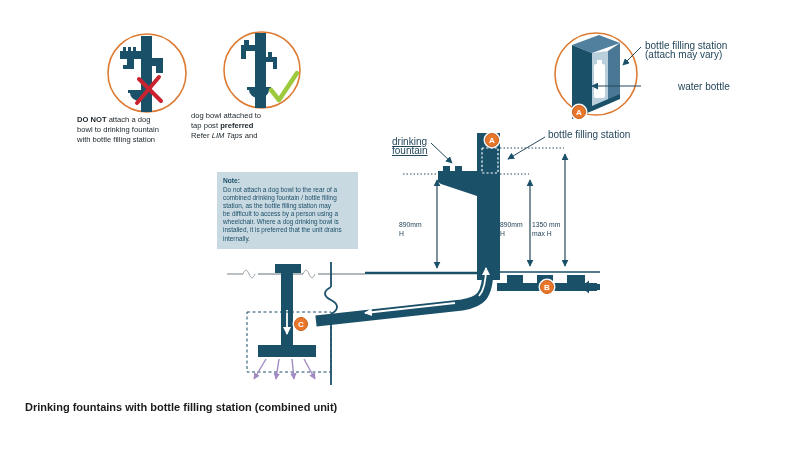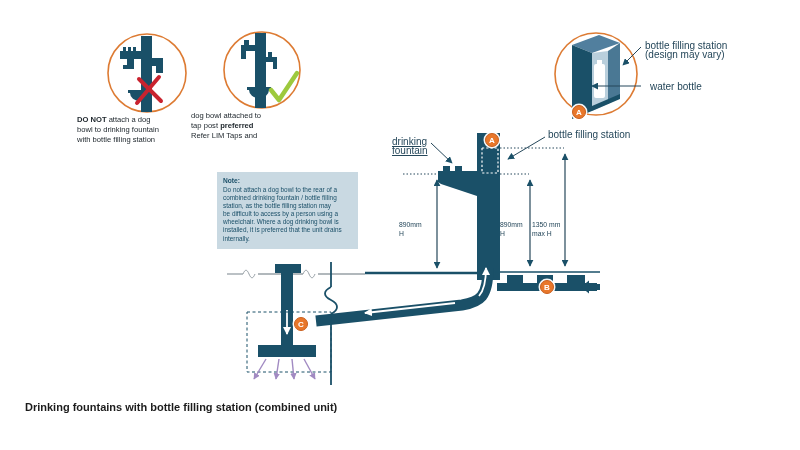--- a/index.html
+++ b/index.html
@@ -8,21 +8,21 @@
     font-family:"Liberation Sans",sans-serif;color:#22404f;
   }
   svg.layer{position:absolute;left:0;top:0;}
   .abs{position:absolute;}
   .tc{text-align:left;}
   .tr{text-align:left;text-decoration:underline;}
   .title{font-size:11px;font-weight:bold;color:#1c1c1c;line-height:16px;}
   .caption{font-size:8.8px;font-weight:bold;color:#135f83;}
   .smalllbl{font-size:10px;color:#25475a;line-height:9px;}
   .warntxt{font-size:7.6px;line-height:10px;color:#222a30;}
-  .warntxt .it{}
+  .warntxt .it{font-style:italic;}
   .warntxt .bd{font-weight:bold;}
   .notebox{width:141px;min-height:70px;background:#c9d9e2;padding:5px 6px 6px 6px;box-sizing:border-box;}
   .notehead{font-size:6.6px;font-weight:bold;color:#1a4f68;line-height:8px;margin-bottom:1px;}
   .notebody{font-size:6.4px;color:#1a4f68;line-height:8.1px;white-space:pre-line;}
   .dim{font-size:6.8px;line-height:9px;color:#25475a;}
   .badge{
     width:14px;height:14px;border-radius:50%;background:#e8772b;border:1px solid #c95f1d;
     box-shadow:0 0 0 1.5px rgba(255,255,255,.95);
     color:#fff;font-size:8px;font-weight:bold;line-height:14px;text-align:center;box-sizing:border-box;
   }
@@ -189,23 +189,23 @@
 combined drinking fountain / bottle filling
 station, as the bottle filling station may
 be difficult to access by a person using a
 wheelchair. Where a dog drinking bowl is
 installed, it is preferred that the unit drains
 internally.</div>
   </div>
 
   <div class="abs smalllbl" style="left:645px;top:41px;">
     <div>bottle filling station</div>
-    <div>(design may vary)</div>
-  </div>
-  <div class="abs smalllbl" style="left:608px;top:82px;padding-left:42px;">water bottle</div>
+    <div>(attach may vary)</div>
+  </div>
+  <div class="abs smalllbl" style="left:678px;top:82px;">water bottle</div>
 
   <div class="abs smalllbl tr" style="left:392px;top:137px;width:36px;">
     <div>drinking</div>
     <div>fountain</div>
   </div>
   <div class="abs smalllbl" style="left:548px;top:130px;">bottle filling station</div>
 
   <div class="abs dim tc" style="left:399px;top:220px;width:42px;">
     <div>890mm</div>
     <div>H</div>

